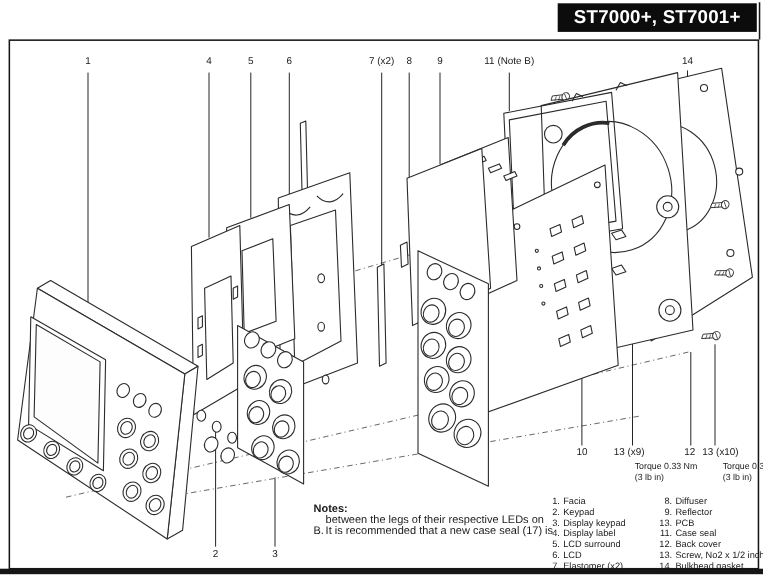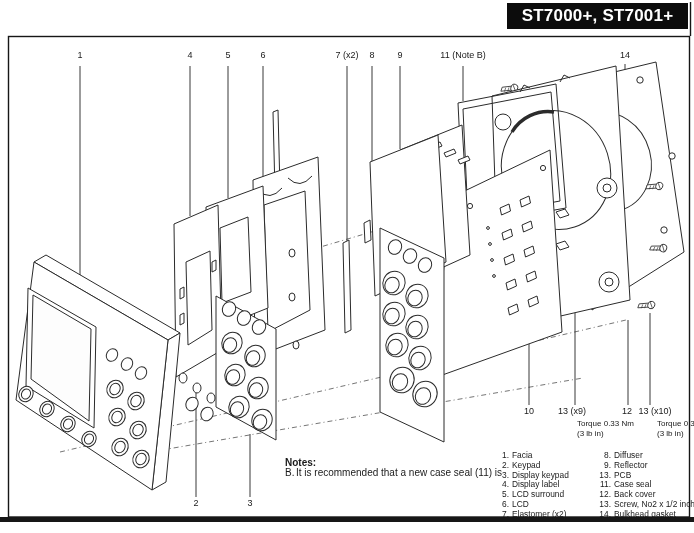--- a/index.html
+++ b/index.html
@@ -288,21 +288,22 @@
   <div>Torque 0.33 Nm</div>
   <div>(3 lb in)</div>
 </div>
 <div class="torq" style="left:637px;top:419px">
   <div>Torque 0.33 Nm</div>
   <div>(3 lb in)</div>
 </div>
 
 <div class="notes">
   <div class="nh">Notes:</div>
-  <div><span class="nid">B.</span><span>It is recommended that a new case seal (11) is</span></div>
+  <div class="ind">between the legs of their respective LEDs on</div>
+  <div><span class="nid">B.</span><span>It is recommended that a new case seal (17) is</span></div>
 </div>
 
 <div class="plist col1">
   <div class="prow">
         <span class="pnum">1.</span>
         <span class="pname">Facia</span>
       </div>
   <div class="prow">
         <span class="pnum">2.</span>
         <span class="pname">Keypad</span>

